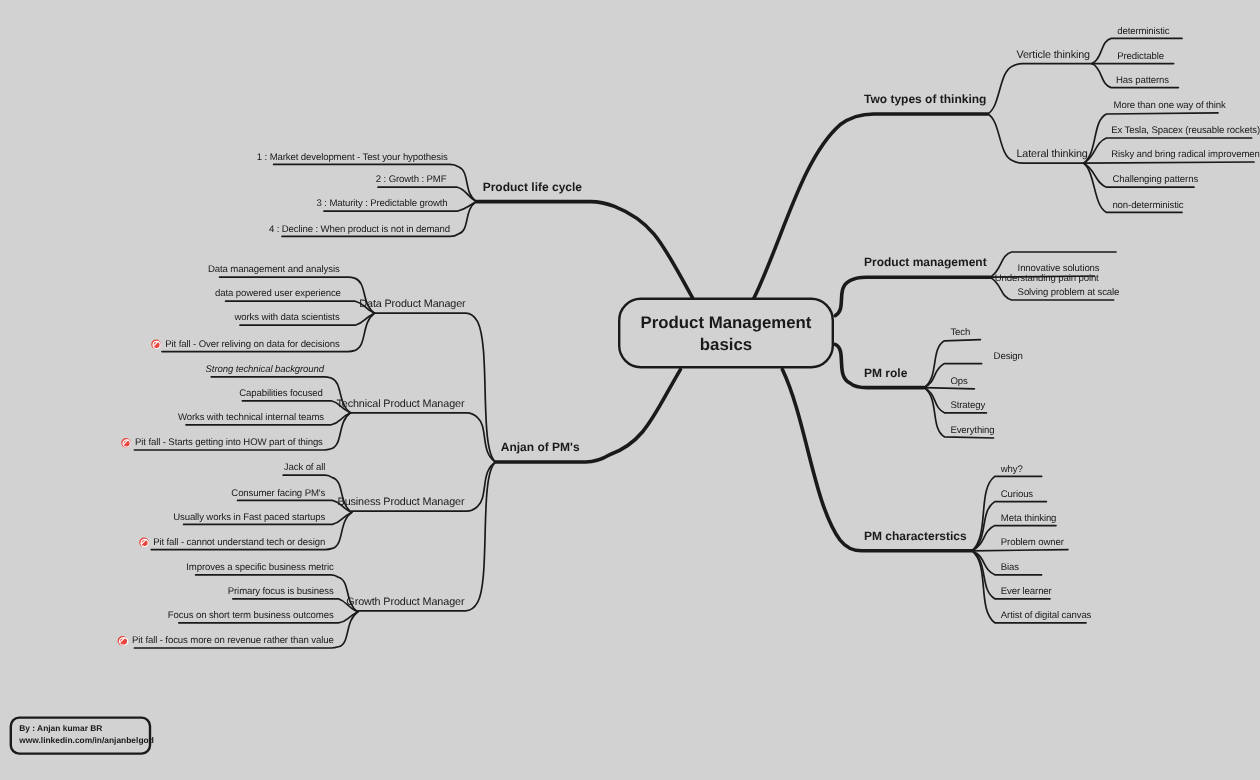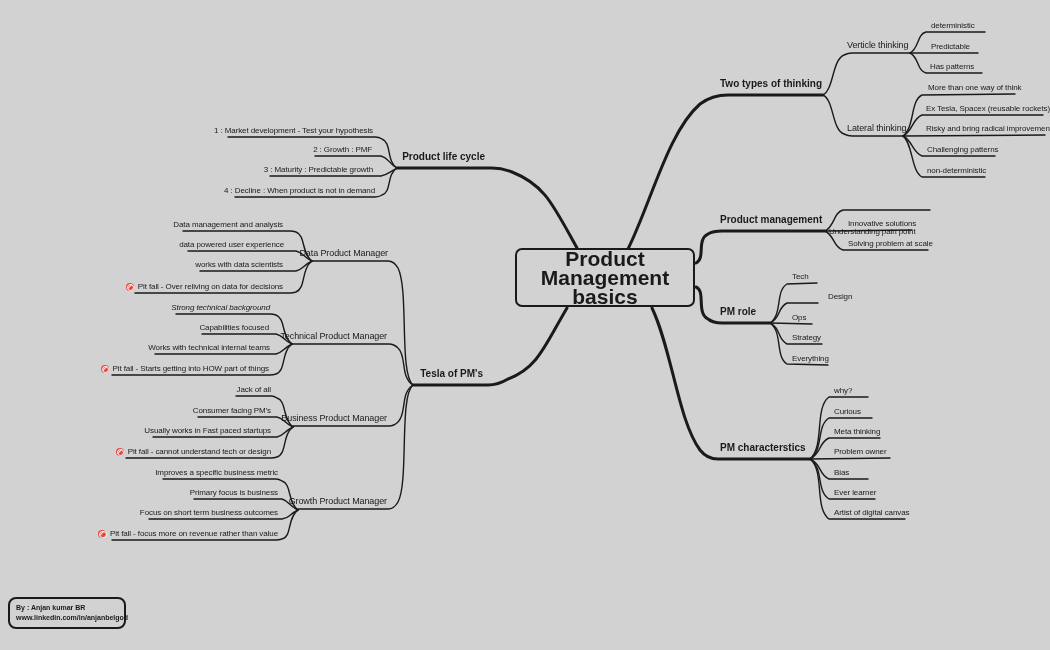--- a/index.html
+++ b/index.html
@@ -20,23 +20,23 @@
 
   .pit { display:flex; align-items:center; gap:4px; }
   .pit-icon { width:8px; height:8px; border-radius:50%; background:var(--pitfall);
               position:relative; flex:0 0 auto; }
   .pit-icon::before { content:""; position:absolute; left:1.4px; top:1.4px; width:5.2px; height:5.2px;
               border:1px solid #fff; border-radius:50%; }
   .pit-icon::after { content:""; position:absolute; left:1.2px; top:3.4px; width:5.6px; height:1.2px;
               background:#fff; transform:rotate(-45deg); }
 
   .center-node { position:absolute; left:515px; top:248px; width:180px; height:59px;
-       border:2.5px solid var(--line); border-radius:7px; background:var(--bg);
+       border:2.5px solid var(--line); border-radius:19px; background:var(--bg);
        display:flex; align-items:center; justify-content:center; text-align:center;
-       font-size:21px; font-weight:bold; color:var(--text); padding:0 12px; line-height:19px; }
+       font-size:14px; font-weight:bold; color:var(--text); padding:0 12px; line-height:19px; }
 
   .signature { position:absolute; left:8px; top:597px; width:118px;
        border:2px solid var(--line); border-radius:8px; background:var(--bg);
        padding:4px 6px; font-size:7px; font-weight:bold; line-height:10px; color:var(--text); }
 </style>
 </head>
 <body>
 
 <div id="canvas">
 
@@ -146,21 +146,21 @@
   <div class="lbl" style="left:834px; top:467px;">Bias</div>
   <div class="lbl" style="left:834px; top:487px;">Ever learner</div>
   <div class="lbl" style="left:834px; top:507px;">Artist of digital canvas</div>
 
   <div class="lbl main ra" style="right:565px; top:151px;">Product life cycle</div>
   <div class="lbl ra" style="right:677px; top:125px;">1 : Market development - Test your hypothesis</div>
   <div class="lbl ra" style="right:678px; top:144px;">2 : Growth : PMF</div>
   <div class="lbl ra" style="right:677px; top:164px;">3 : Maturity : Predictable growth</div>
   <div class="lbl ra" style="right:675px; top:185px;">4 : Decline : When product is not in demand</div>
 
-  <div class="lbl main ra" style="right:567px; top:368px;">Tesla of PM's</div>
+  <div class="lbl main ra" style="right:567px; top:368px;">Anjan of PM's</div>
 
   <div class="lbl mid ra" style="right:662px; top:248px;">Data Product Manager</div>
   <div class="lbl ra" style="right:767px; top:219px;">Data management and analysis</div>
   <div class="lbl ra" style="right:766px; top:239px;">data powered user experience</div>
   <div class="lbl ra" style="right:767px; top:259px;">works with data scientists</div>
   <div class="lbl pit" style="right:767px; top:281px;">
     <span class="pit-icon"></span>
     <span>Pit fall - Over reliving on data for decisions</span>
   </div>
 

